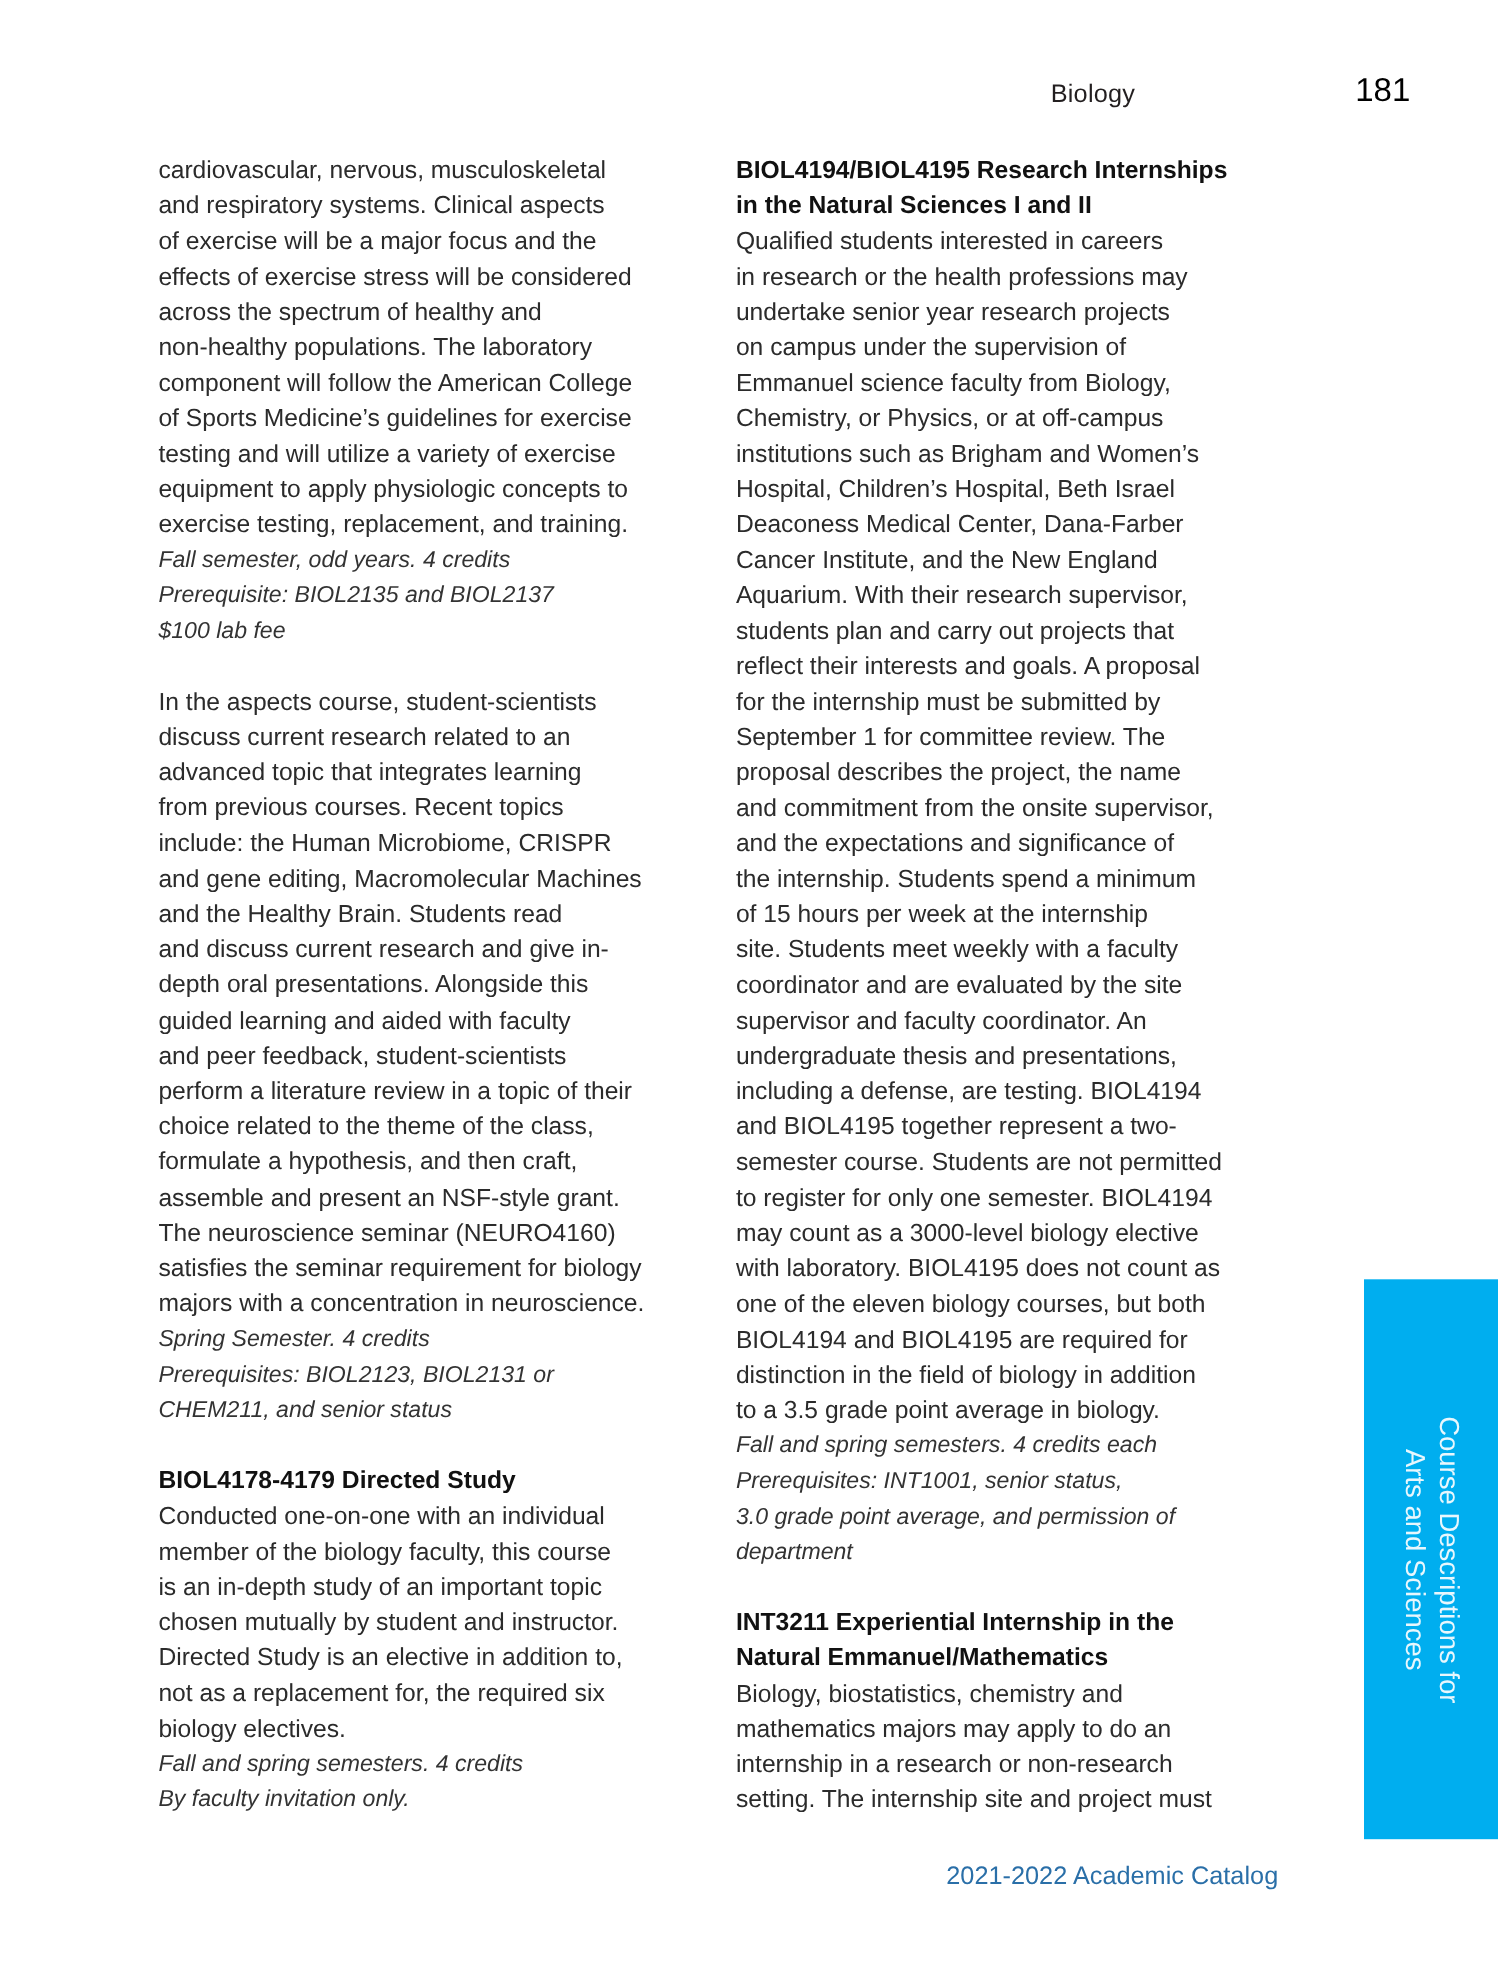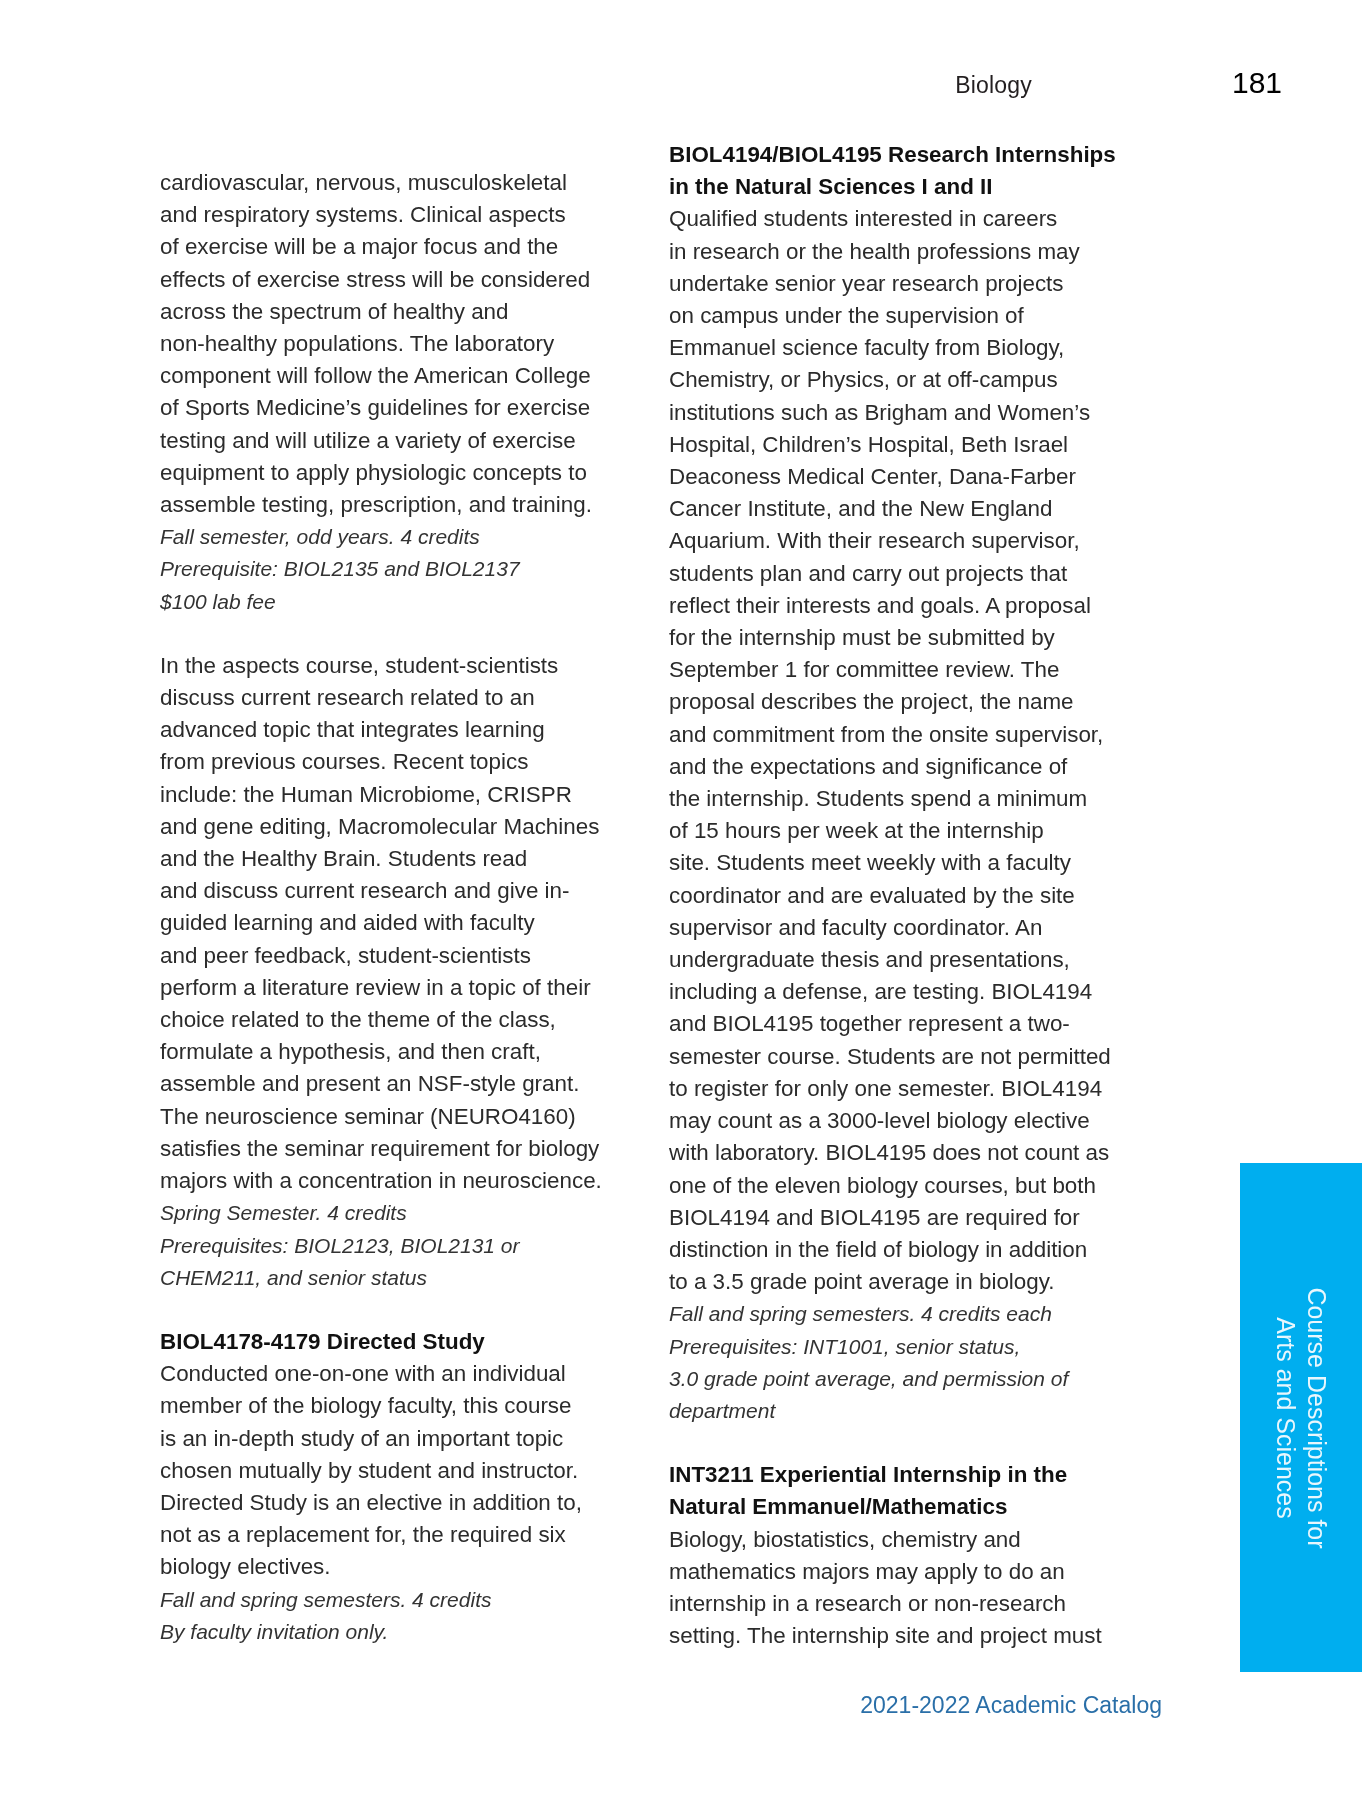--- a/index.html
+++ b/index.html
@@ -4,21 +4,21 @@
 <style>
   html, body { margin: 0; padding: 0; background: #ffffff; }
   body { width: 1362px; height: 1800px; position: relative; overflow: hidden;
          font-family: "Liberation Sans", "DejaVu Sans", sans-serif; color: #231f20; }
 
   .running-head { position: absolute; top: 70px; left: 0; width: 1232px; height: 40px; }
   .running-title { position: absolute; right: 200px; top: 2px; font-size: 23px; color: #231f20; letter-spacing: 0.2px; }
   .page-number { position: absolute; left: 1232px; top: -4px; font-size: 30px; color: #000000; }
 
   .col { position: absolute; top: 139px; width: 520px; font-size: 22.4px; line-height: 32.2px; color: #2b2b2b; }
-  .col-left { left: 160px; margin-top: 28px; }
+  .col-left { left: 144px; }
   .col-right { left: 669px; width: 510px; }
 
   .line { display: block; white-space: nowrap; }
   .course-heading .line { color: #111; font-weight: bold; }
   .meta .line { font-style: italic; font-size: 21px; color: #333; }
   .gap { height: 32px; }
 
   .side-tab { position: absolute; left: 1240px; top: 1163px; width: 122px; height: 509px; background: #00aeef; }
   .side-tab-text { position: absolute; left: 50%; top: 50%; transform: translate(-50%, -50%) rotate(90deg);
                    white-space: nowrap; color: #e8f7fd; font-size: 25px; line-height: 31px; text-align: center; font-weight: 300; }
@@ -39,39 +39,40 @@
       <span class="line">cardiovascular, nervous, musculoskeletal</span>
       <span class="line">and respiratory systems. Clinical aspects</span>
       <span class="line">of exercise will be a major focus and the</span>
       <span class="line">effects of exercise stress will be considered</span>
       <span class="line">across the spectrum of healthy and</span>
       <span class="line">non-healthy populations. The laboratory</span>
       <span class="line">component will follow the American College</span>
       <span class="line">of Sports Medicine’s guidelines for exercise</span>
       <span class="line">testing and will utilize a variety of exercise</span>
       <span class="line">equipment to apply physiologic concepts to</span>
-      <span class="line">assemble testing, prescription, and training.</span>
+      <span class="line">exercise testing, replacement, and training.</span>
     </div>
   <div class="meta" id="left-cont-meta">
       <span class="line">Fall semester, odd years. 4 credits</span>
       <span class="line">Prerequisite: BIOL2135 and BIOL2137</span>
       <span class="line">$100 lab fee</span>
     </div>
   <div id="left-courses">
       <div class="gap"></div>
       <div>
         <div>
           <span class="line">In the aspects course, student-scientists</span>
           <span class="line">discuss current research related to an</span>
           <span class="line">advanced topic that integrates learning</span>
           <span class="line">from previous courses. Recent topics</span>
           <span class="line">include: the Human Microbiome, CRISPR</span>
           <span class="line">and gene editing, Macromolecular Machines</span>
           <span class="line">and the Healthy Brain. Students read</span>
           <span class="line">and discuss current research and give in-</span>
+          <span class="line">depth oral presentations. Alongside this</span>
           <span class="line">guided learning and aided with faculty</span>
           <span class="line">and peer feedback, student-scientists</span>
           <span class="line">perform a literature review in a topic of their</span>
           <span class="line">choice related to the theme of the class,</span>
           <span class="line">formulate a hypothesis, and then craft,</span>
           <span class="line">assemble and present an NSF-style grant.</span>
           <span class="line">The neuroscience seminar (NEURO4160)</span>
           <span class="line">satisfies the seminar requirement for biology</span>
           <span class="line">majors with a concentration in neuroscience.</span>
         </div>

